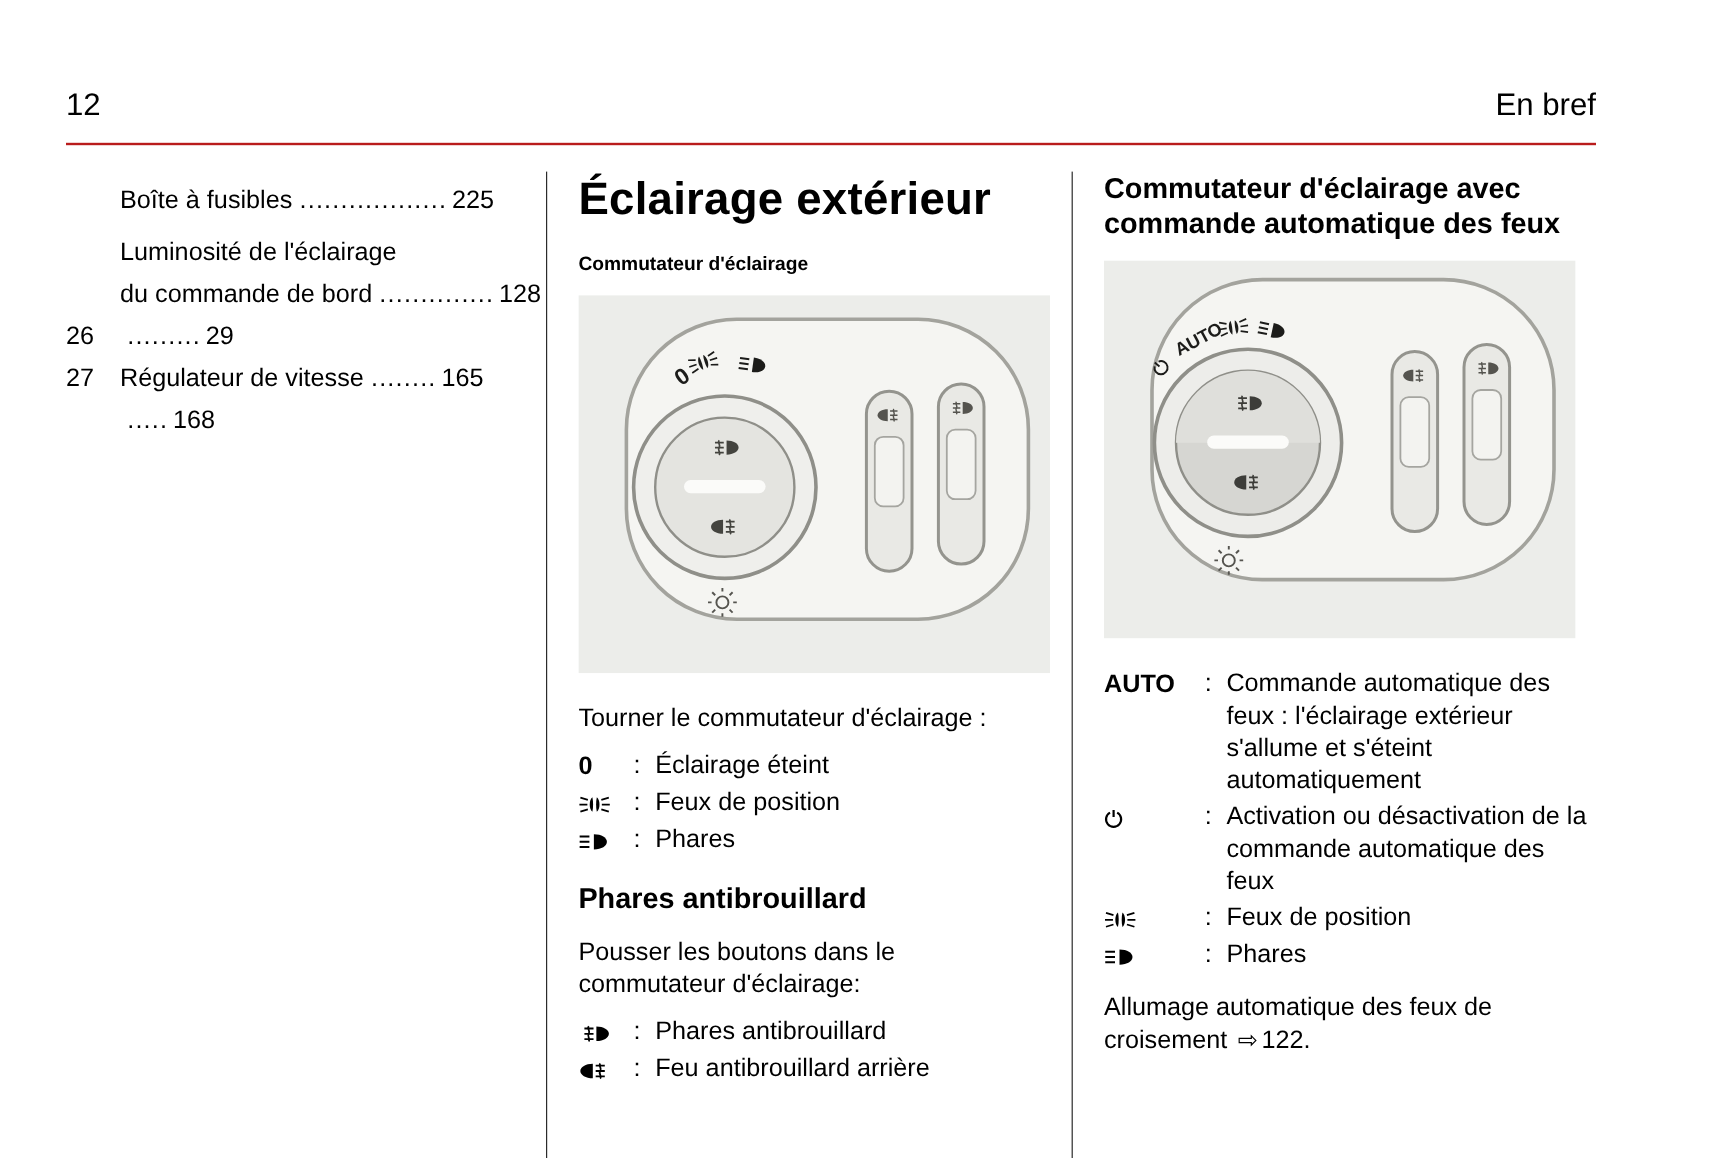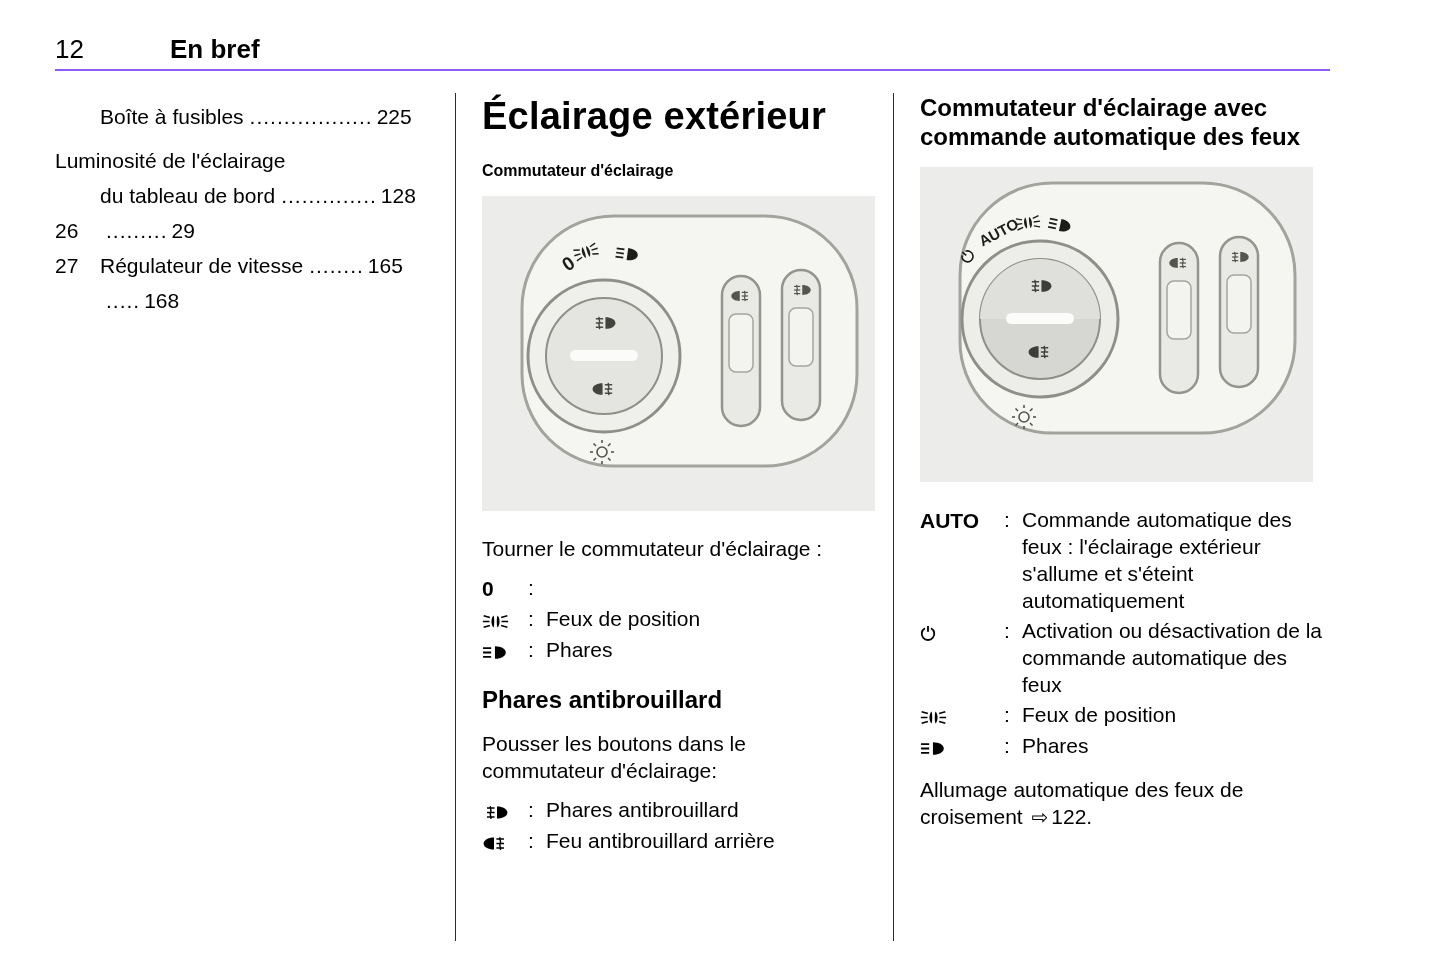--- a/index.html
+++ b/index.html
@@ -6,34 +6,34 @@
   html,body { background:#ffffff; }
   body {
     width:1445px; height:965px;
     font-family:"Liberation Sans", sans-serif;
     color:#000;
     overflow:hidden;
   }
   .page { padding:34px 115px 0 55px; }
 
   
-  .hdr { display:flex; align-items:baseline; border-bottom:2px solid #8b5cf6; padding-bottom:4px; }
+  .hdr { display:flex; align-items:baseline; border-bottom:2px solid #b91c1c; padding-bottom:16px;justify-content:space-between; }
   .hdr .pgnum { font-size:26px; width:115px; }
-  .hdr .pgtitle { font-size:26px; font-weight:bold; }
+  .hdr .pgtitle { font-size:26px; font-weight:normal;margin-top:38px; }
 
   
   .columns { display:flex; margin-top:22px; min-height:848px; }
   .col-left  { width:400px; flex:none; padding-top:6px; }
   .divider   { width:1px; flex:none; background:#2b2b2b; }
   .col-mid   { width:437px; flex:none; padding:0 24px 0 26px; }
   .col-right { width:436px; flex:none; padding-left:26px; }
 
   
   .toc-row { display:flex; font-size:21px; line-height:35px; }
-  .toc-row.gap { margin-top:9px;flex-direction:column; }
+  .toc-row.gap { margin-top:9px; }
   .toc-num  { width:45px; flex:none; }
   .toc-label{ flex:none; }
   .toc-dots { flex:none; margin:0 4px 0 6px; letter-spacing:1px; overflow:hidden; }
   .toc-page { flex:none; }
 
   
   h1.sec-title { font-size:38px; font-weight:bold; margin:2px 0 24px; letter-spacing:0.2px; }
   h2.sub-title { font-size:16px; font-weight:bold; margin:0 0 16px; }
   .illus-wrap { width:393px; height:315px; margin-bottom:24px; }
   .illus-wrap svg { display:block; }
@@ -122,21 +122,21 @@
         <span class="toc-page">225</span>
       </div>
       <div class="toc-row gap">
         <span class="toc-num"></span>
         <span class="toc-label">Luminosité de l'éclairage</span>
         <span class="toc-dots"></span>
         <span class="toc-page"></span>
       </div>
       <div class="toc-row">
         <span class="toc-num"></span>
-        <span class="toc-label">du tableau de bord</span>
+        <span class="toc-label">du commande de bord</span>
         <span class="toc-dots">..............</span>
         <span class="toc-page">128</span>
       </div>
       <div class="toc-row">
         <span class="toc-num">26</span>
         <span class="toc-dots">.........</span>
         <span class="toc-page">29</span>
       </div>
       <div class="toc-row">
         <span class="toc-num">27</span>
@@ -204,20 +204,21 @@
           </g>
         </svg>
       </div>
 
       <p class="body-text">Tourner le commutateur d'éclairage :</p>
 
       <div class="dlist">
         <div class="drow">
           <span class="dterm">0</span>
           <span class="dcolon">:</span>
+          <span class="ddesc">Éclairage éteint</span>
         </div>
         <div class="drow">
           <span class="dterm"><svg class="inl-ic" width="27" height="15" viewBox="0 0 26 14">
                 <use href="#ic-position"></use>
               </svg></span>
           <span class="dcolon">:</span>
           <span class="ddesc">Feux de position</span>
         </div>
         <div class="drow">
           <span class="dterm"><svg class="inl-ic" width="25" height="15" viewBox="0 0 24 14">

